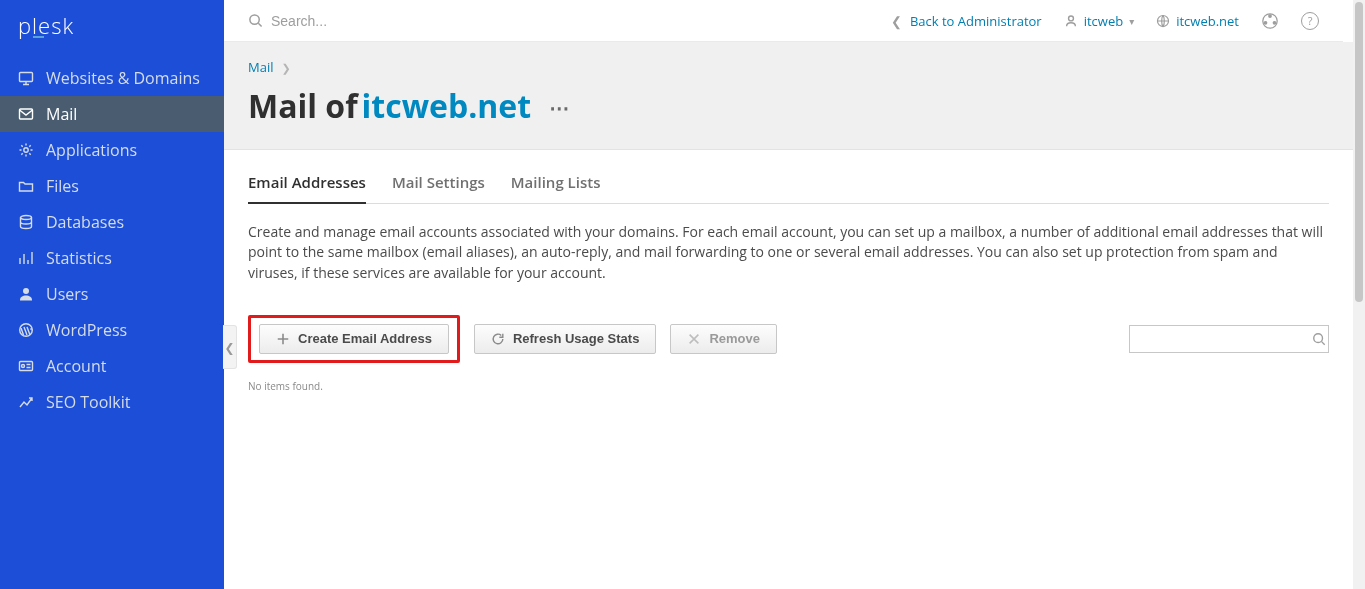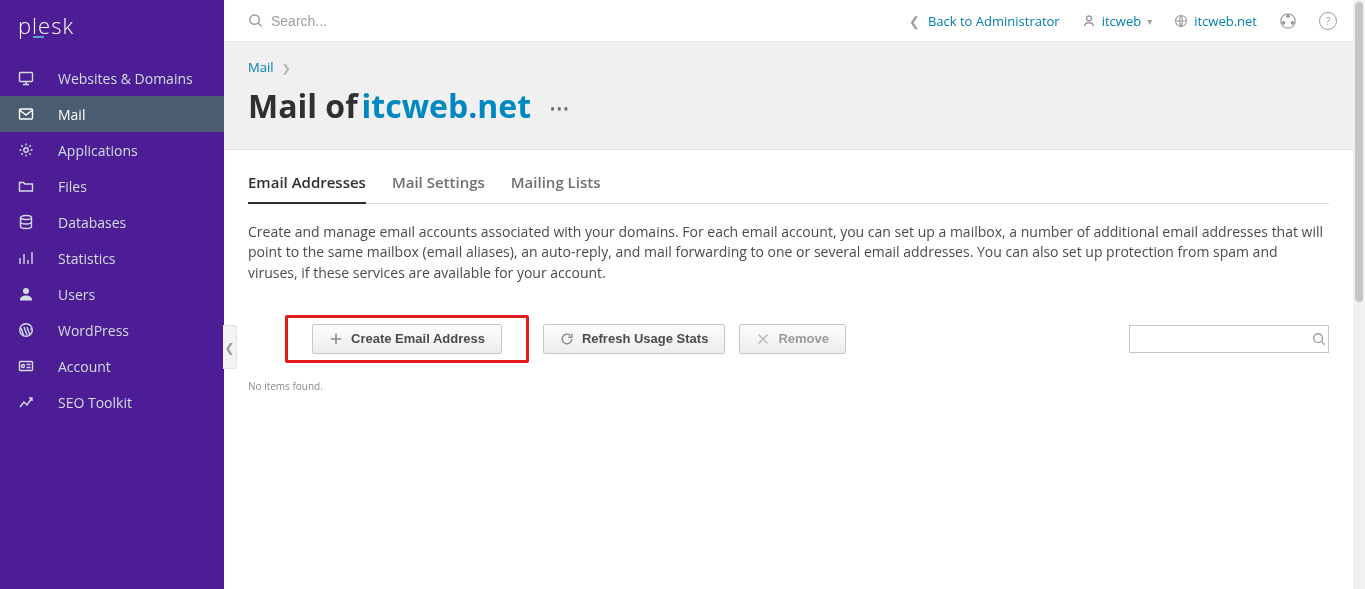--- a/index.html
+++ b/index.html
@@ -11,21 +11,21 @@
     width: 1365px;
     height: 589px;
     overflow: hidden;
     position: relative;
   }
   
   .sidebar {
     position: absolute;
     left: 0; top: 0;
     width: 224px; height: 589px;
-    background: #4c1d95;
+    background: #1d4ed8;
     color: #d5dce3;
   }
   .logo {
     height: 50px;
     display: flex;
     align-items: center;
     padding-left: 18px;
     font-size: 22px;
     font-weight: 300;
     letter-spacing: 1px;
@@ -48,26 +48,26 @@
     height: 36px;
     padding: 0 18px;
     cursor: pointer;
     color: #d5dce3;
   }
   .nav-item.active {
     background: #4a5d70;
     color: #ffffff;
   }
   .nav-item .icon { width: 16px; height: 16px; display: inline-flex; align-items: center; justify-content: center; flex-shrink: 0; }
-  .nav-item .label { font-size: 14px; margin-left: 12px; }
+  .nav-item .label { font-size: 16px; }
   
   .topbar {
     position: absolute;
     left: 224px; top: 0;
-    right: 4px;
+    right: 22px;
     height: 42px;
     border-bottom: 1px solid #eaeaea;
     display: flex;
     align-items: center;
     padding: 0 24px 0 24px;
   }
   .search-wrap {
     display: flex;
     align-items: center;
     gap: 8px;
@@ -194,23 +194,22 @@
     font-size: 13px;
     font-weight: 600;
     color: #4b4b4b;
     cursor: pointer;
   }
   .btn.disabled { color: #9a9a9a; cursor: default; }
   .btn .bicon { display: inline-flex; }
   .highlight {
     border: 3px solid #e11b1b;
     border-radius: 2px;
-    padding: 6px 24px;
+    padding: 6px 8px;
     display: inline-flex;
-    margin-left: 37px;
   }
   .toolbar-right {
     margin-left: auto;
   }
   .search-box {
     width: 200px; height: 28px;
     border: 1px solid #c7c7c7;
     display: flex;
     align-items: center;
     padding: 0 6px;

